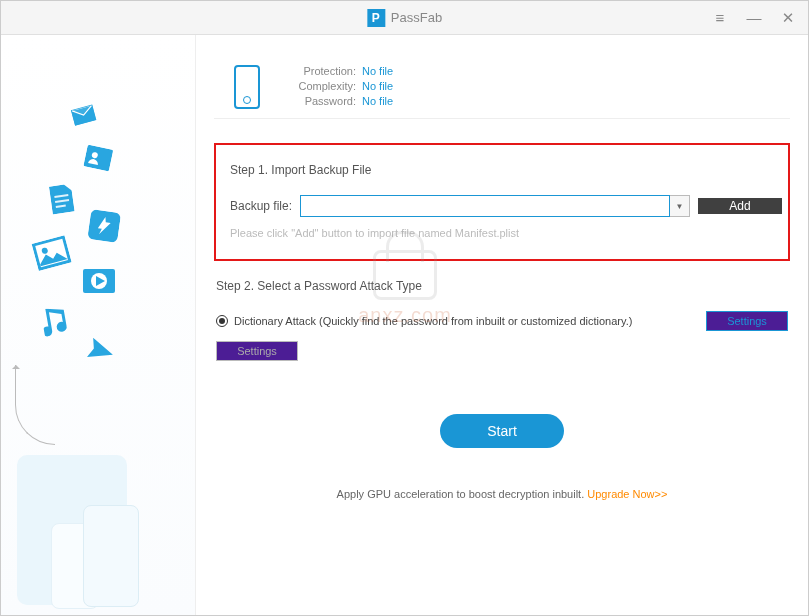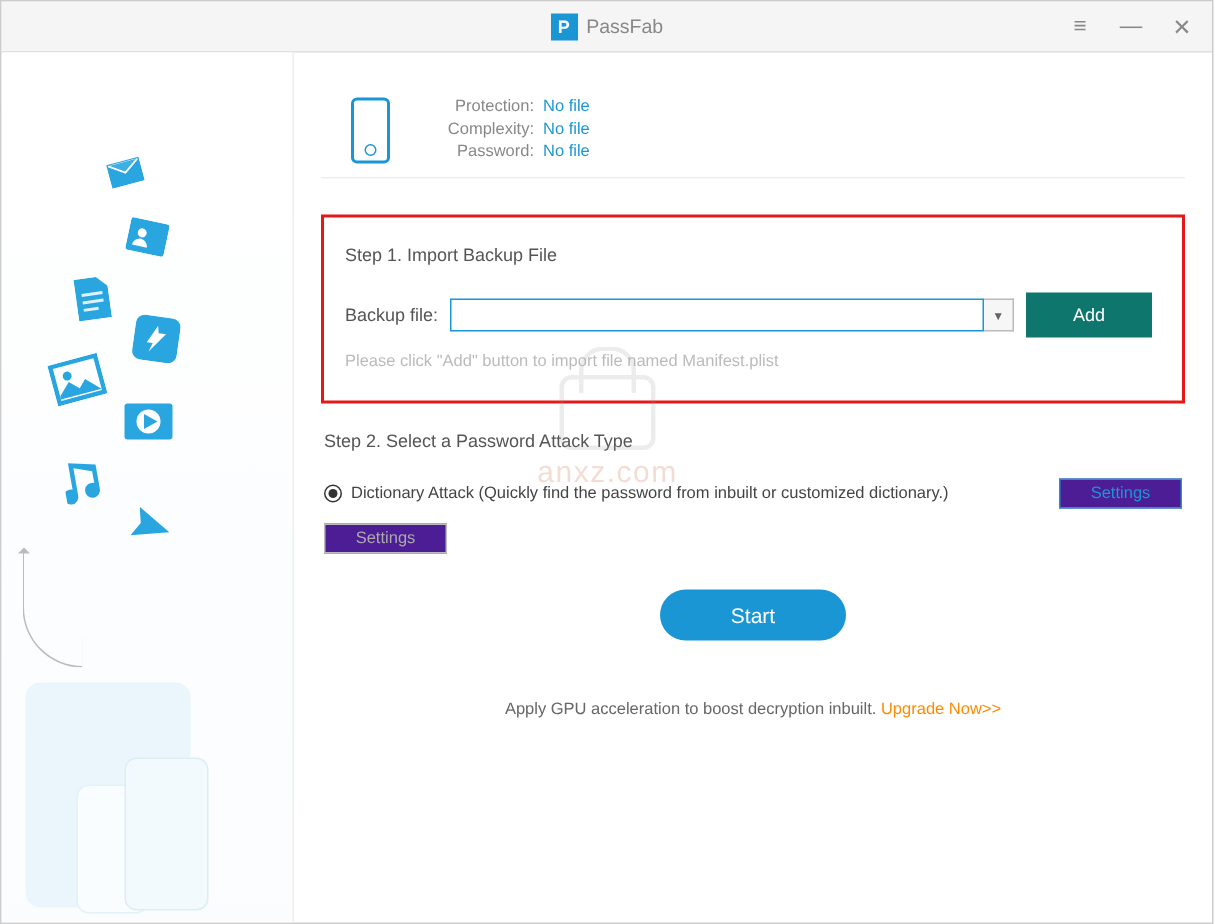--- a/index.html
+++ b/index.html
@@ -16,39 +16,39 @@
 
 .top-info { display: flex; align-items: flex-start; gap: 16px; margin-left: 20px; margin-bottom: 4px; }
 .phone-glyph { width: 26px; height: 44px; border: 2px solid #1a96d5; border-radius: 4px; position: relative; }
 .phone-glyph::after { content: ''; position: absolute; bottom: 3px; left: 50%; transform: translateX(-50%); width: 6px; height: 6px; border: 1px solid #1a96d5; border-radius: 50%; }
 .info-rows { font-size: 11px; color: #888; }
 .info-row { display: flex; margin-bottom: 3px; justify-content: center; }
 .info-label { width: 80px; text-align: right; margin-right: 6px; }
 .info-val { color: #1a96d5; }
 .divider { border: none; border-top: 1px solid #eee; margin: 8px 0 24px 0; }
 
-.step1-box { border: 2px solid #e41818; padding: 18px 20px 20px 14px; margin-bottom: 18px; }
+.step1-box { border: 2px solid #e41818; padding: 18px 6px 20px 14px; margin-bottom: 18px; }
 .step-title { font-size: 12px; color: #555; margin-bottom: 18px; font-weight: normal; }
 .file-row { display: flex; align-items: center; gap: 8px; margin-bottom: 10px; }
 .file-label { font-size: 12px; color: #555; }
 .file-combo { flex: 1; display: flex; }
 .file-input { flex: 1; border: 1px solid #1a96d5; height: 22px; padding: 0 4px; font-size: 11px; outline: none; }
 .file-drop { width: 20px; height: 22px; border: 1px solid #bbb; border-left: none; background: #f6f6f6; display: flex; align-items: center; justify-content: center; color: #666; font-size: 8px; cursor: pointer; }
-.add-btn { width: 84px; height: 30px; background: #0f766e; color: #fff; border: none; font-size: 12px; cursor: pointer; }
+.add-btn { width: 84px; height: 16px; background: #404040; color: #fff; border: none; font-size: 12px; cursor: pointer; }
 .hint { font-size: 11px; color: #bbb; }
 
 .step2 { padding: 0 2px; }
 .option-row { display: flex; margin-bottom: 10px; font-size: 11px; color: #444; }
 .radio-wrap { display: flex; align-items: center; gap: 6px; flex: 1; }
 .radio-circle { width: 12px; height: 12px; border: 1px solid #333; border-radius: 50%; display: inline-flex; align-items: center; justify-content: center; flex-shrink: 0; }
 .radio-circle.checked::after { content: ''; width: 6px; height: 6px; background: #333; border-radius: 50%; }
 .settings-btn { width: 82px; height: 20px; border: 1px solid #1a96d5; background: #4c1d95; color: #1a96d5; font-size: 11px; cursor: pointer; }
 .settings-btn.disabled { border-color: #bbb; color: #aaa; cursor: default; }
 
-.start-btn { display: block; margin: 24px auto 0 auto; width: 124px; height: 34px; background: #1a96d5; color: #fff; border: none; border-radius: 17px; font-size: 14px; cursor: pointer; }
+.start-btn { display: block; margin: 53px auto 0 auto; width: 124px; height: 34px; background: #1a96d5; color: #fff; border: none; border-radius: 17px; font-size: 14px; cursor: pointer; }
 
 .footer { text-align: center; margin-top: 40px; font-size: 11px; color: #666; }
 .upgrade-link { color: #ff8a00; cursor: pointer; }
 
 .watermark { position: absolute; left: 124px; top: 198px; width: 170px; height: 110px; opacity: 0.18; pointer-events: none; display: flex; flex-direction: column; align-items: center; justify-content: center; color: #c2410c; }
 .wm-lock { width: 64px; height: 50px; border: 3px solid #999; border-radius: 8px; position: relative; margin-bottom: 4px; }
 .wm-lock::before { content: ''; position: absolute; top: -22px; left: 50%; transform: translateX(-50%); width: 32px; height: 28px; border: 3px solid #999; border-bottom: none; border-radius: 16px 16px 0 0; }
 .wm-text { font-size: 20px; letter-spacing: 1px; }
 
 

